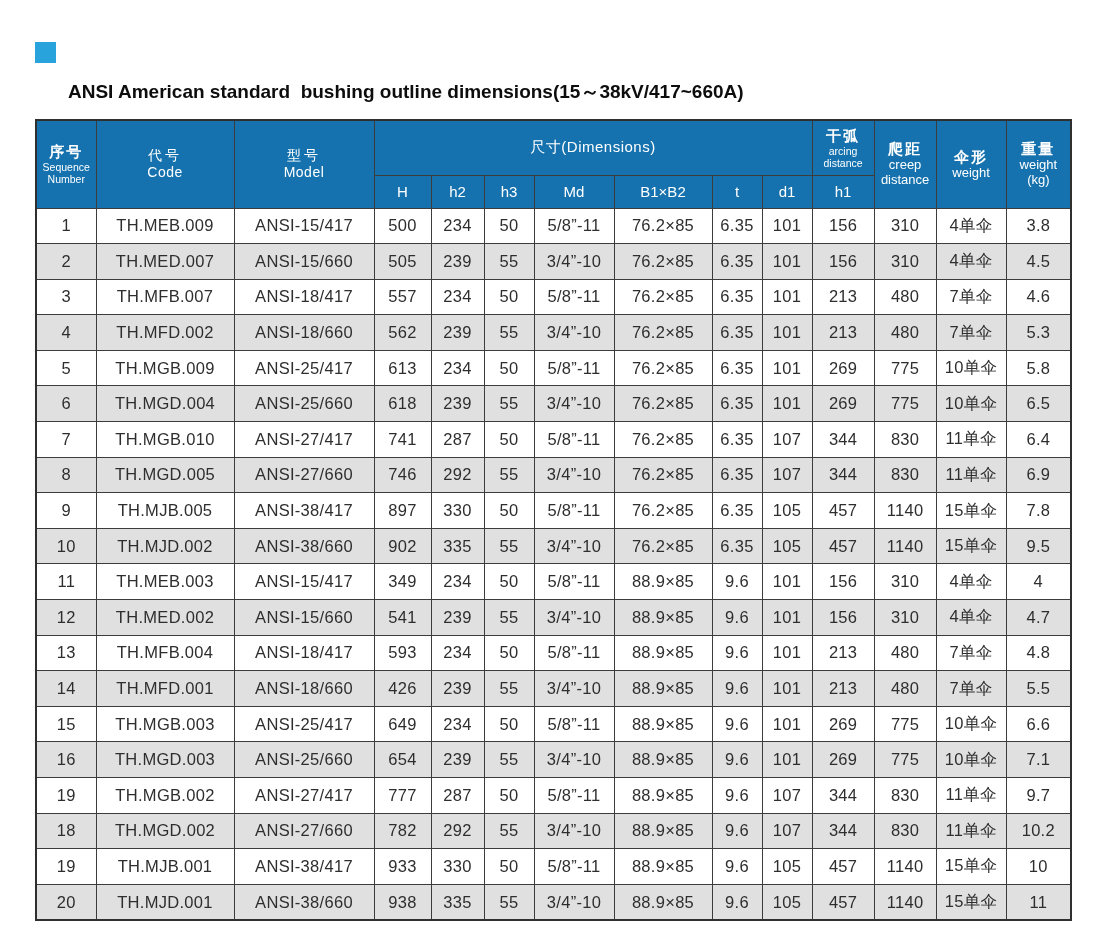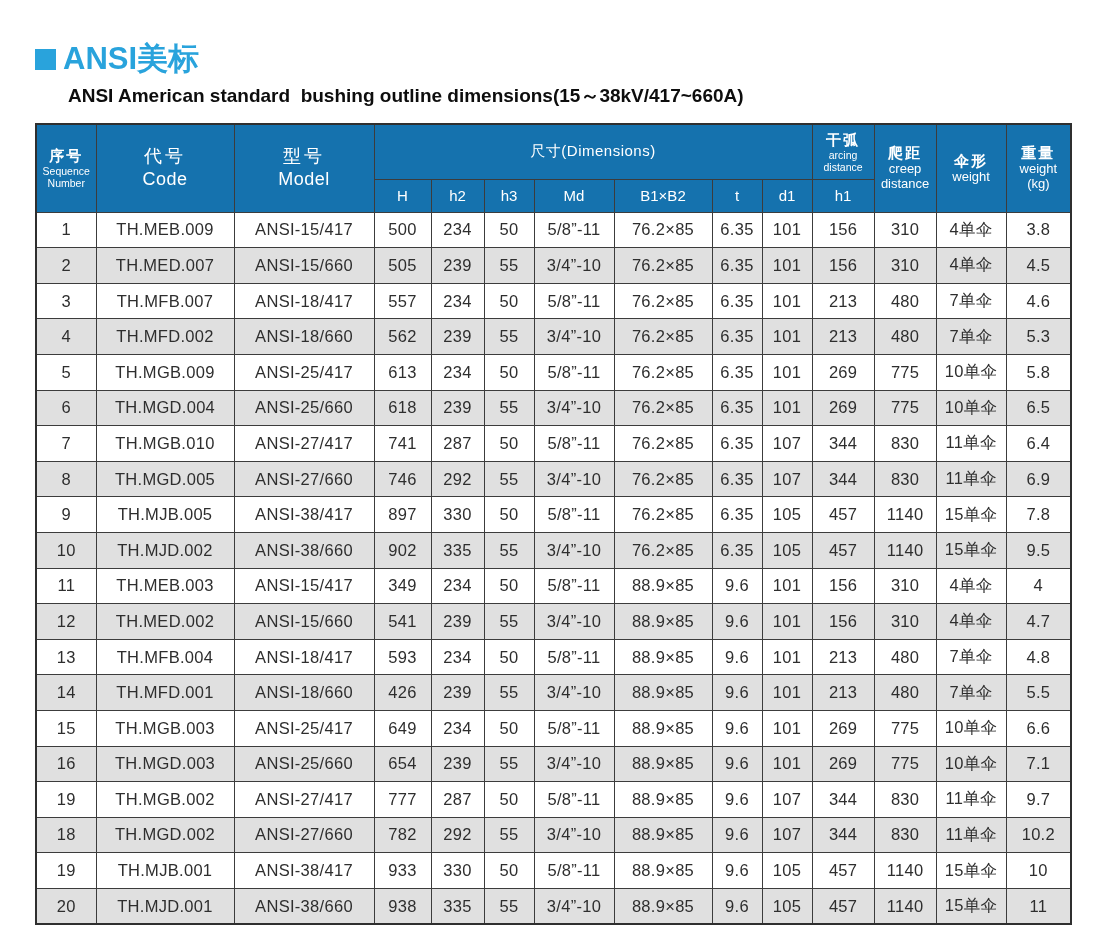--- a/index.html
+++ b/index.html
@@ -27,21 +27,21 @@
     display: inline-block;
     width: 21px;
     height: 21px;
     background: var(--accent-blue, #29a3dc);
     margin-right: 7px;
     flex: 0 0 auto;
   }
   .title-accent { color: var(--accent-blue, #29a3dc); }
   .title-rest { color: #0d0d0d; }
   .subtitle {
-    margin: 7px 0 0 33px;
+    margin: 16px 0 0 33px;
     font-size: 19px;
     font-weight: bold;
     color: #0d0d0d;
     white-space: pre-wrap;
   }
 
   
   table.dim-table {
     border-collapse: collapse;
     table-layout: fixed;
@@ -56,23 +56,23 @@
     padding: 0 2px;
     overflow: hidden;
   }
   .dim-table thead th {
     background: var(--header-blue, #1572ae);
     color: #ffffff;
     font-weight: normal;
   }
   .dim-table thead tr.hrow1 { height: 55px; }
   .dim-table thead tr.hrow2 { height: 33px; font-size: 15px; }
-  .cn { font-size: 18px; letter-spacing: 3px; line-height: 1.25; font-family: Liberation Mono, monospace; }
+  .cn { font-size: 14px; letter-spacing: 3px; line-height: 1.25; }
   .cn-tight { font-size: 15px; letter-spacing: 2px; line-height: 1.2; font-weight: bold; }
-  .en { font-size: 18px; letter-spacing: 0.5px; line-height: 1.25; }
+  .en { font-size: 14px; letter-spacing: 0.5px; line-height: 1.25; }
   .en-md { font-size: 13px; line-height: 1.15; }
   .en-sm { font-size: 10.5px; line-height: 1.15; }
   .dims-label { font-size: 15px; letter-spacing: 0.5px; }
 
   .dim-table tbody td {
     font-size: 16.5px;
     color: #2e2e2e;
     height: 34.6px;
     background: #ffffff;
     letter-spacing: 0.3px;
@@ -81,21 +81,20 @@
     background: var(--row-alt, #e0e0e0);
   }
 </style>
 </head>
 <body>
 
 <div class="page">
 
   <div class="title-line">
     <span class="bullet"></span>
-    <span class="title-accent">ANSI美标</span>
   </div>
   <div class="subtitle">ANSI American standard  bushing outline dimensions(15～38kV/417~660A)</div>
 
   <table class="dim-table">
     <colgroup>
       <col style="width:60px">
         <col style="width:138px">
         <col style="width:140px">
       <col style="width:57px">
         <col style="width:53px">

